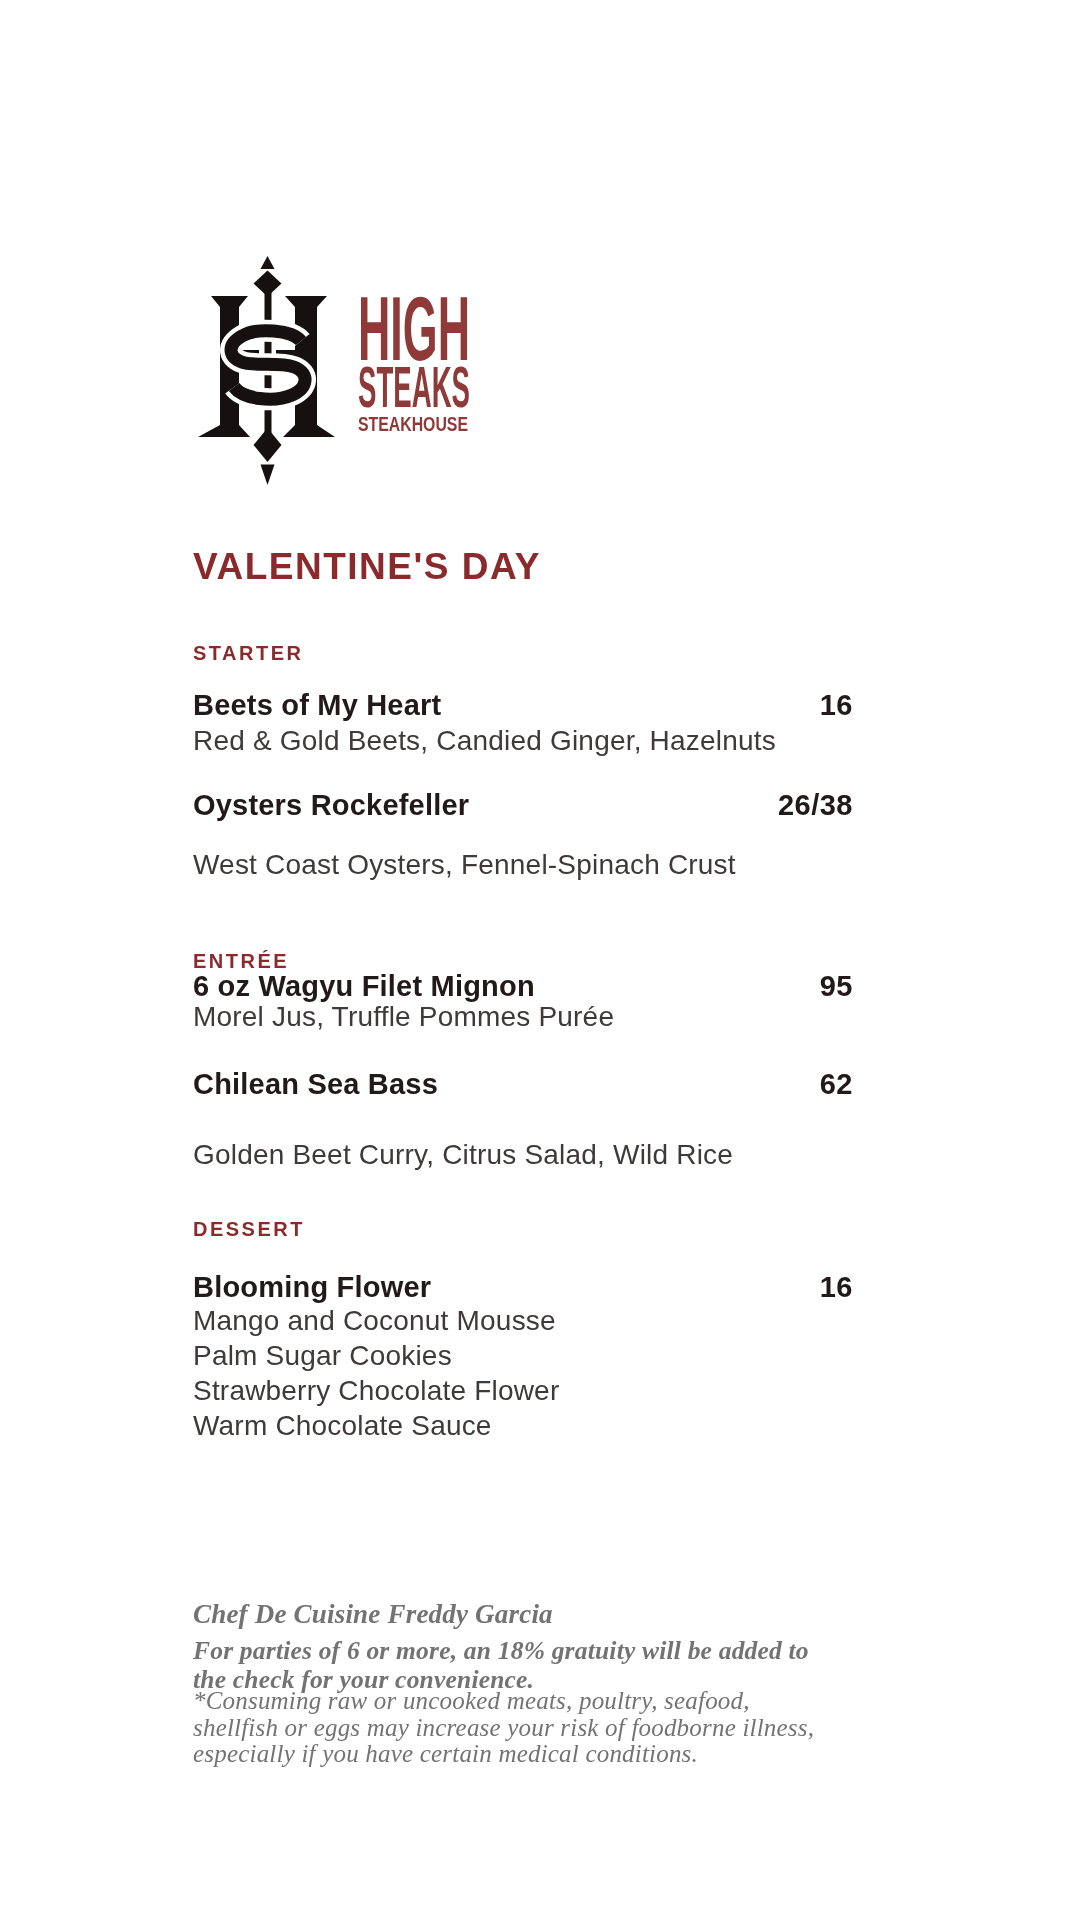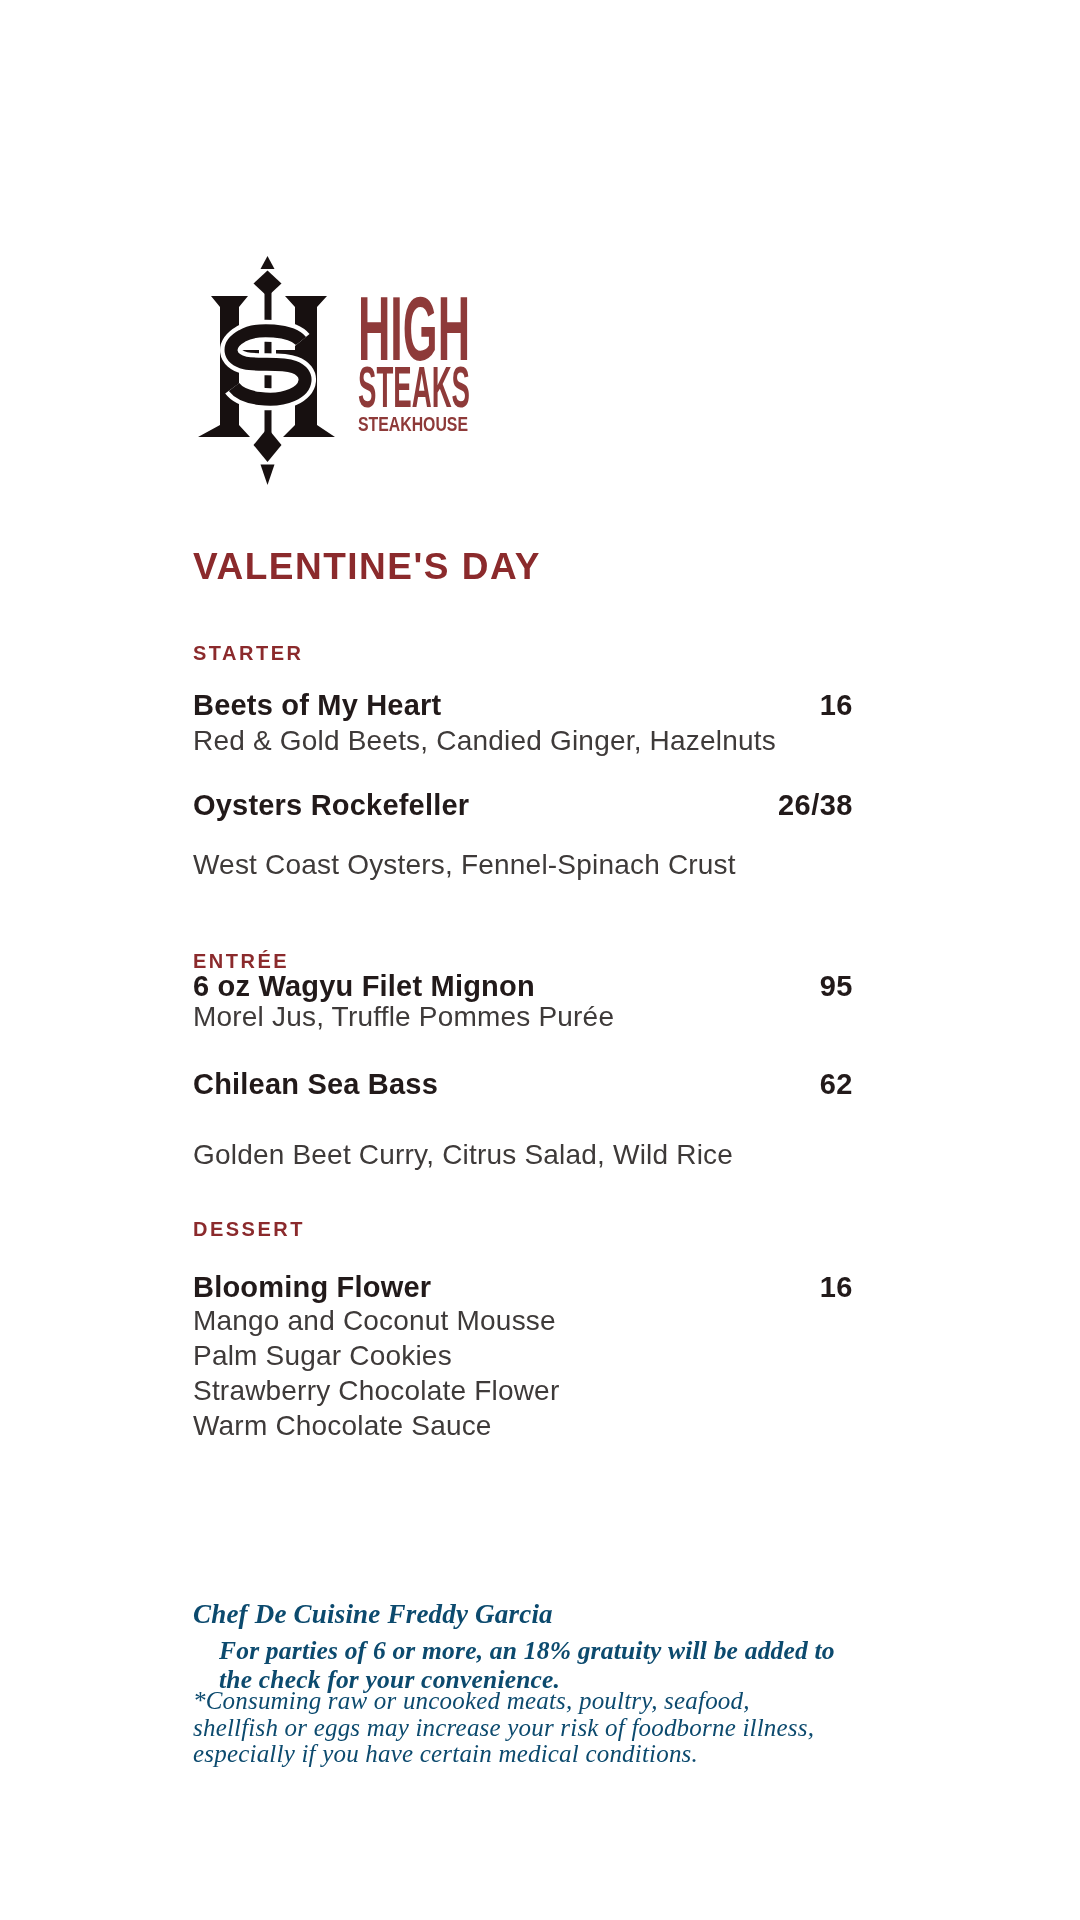--- a/index.html
+++ b/index.html
@@ -48,24 +48,24 @@
     line-height:35px;letter-spacing:0.2px;
   }
   .d-beets{top:723px;}
   .d-oysters{top:823px;margin-top:24px;}
   .d-wagyu{top:999px;}
   .d-chilean{top:1137px;}
   .d-blooming{top:1303px;}
   .footer{
     position:absolute;left:193px;width:690px;
     font-family:"Liberation Serif",serif;
-    color:#0c4a6e;
+    color:#737373;
   }
   .chef-line{top:1599px;font-size:27px;font-style:italic;font-weight:700;letter-spacing:0.2px;}
-  .gratuity{top:1637px;font-size:25.5px;font-style:italic;font-weight:700;line-height:28.5px;letter-spacing:0.2px;margin-left:26px;}
+  .gratuity{top:1637px;font-size:25.5px;font-style:italic;font-weight:700;line-height:28.5px;letter-spacing:0.2px;}
   .disclaimer{top:1688px;font-size:25px;font-style:italic;font-weight:400;line-height:26.5px;letter-spacing:0.2px;}
 </style>
 </head>
 <body>
 
 <div class="page">
 
   <svg class="logo-svg" viewBox="0 0 295 234">
     <g fill="#171010">
 

